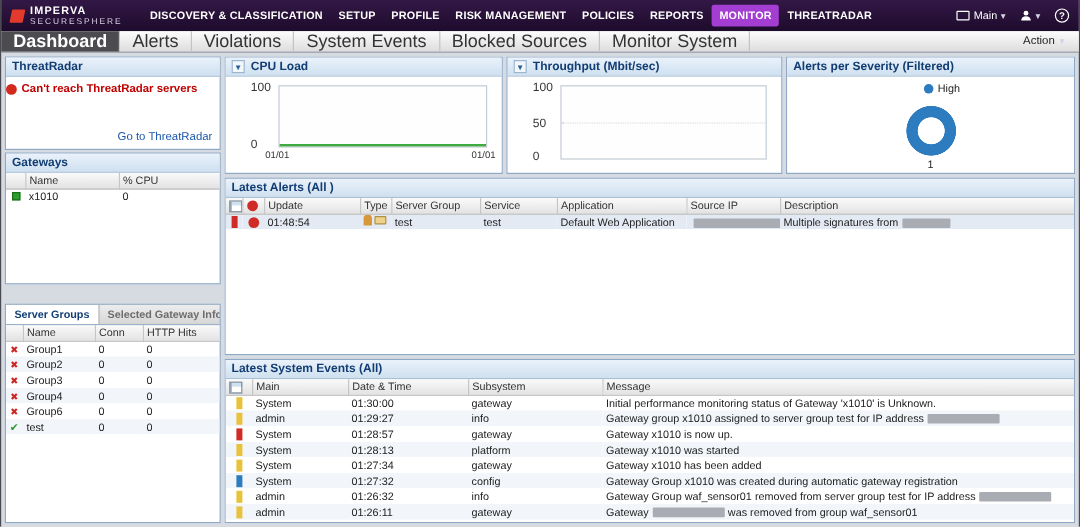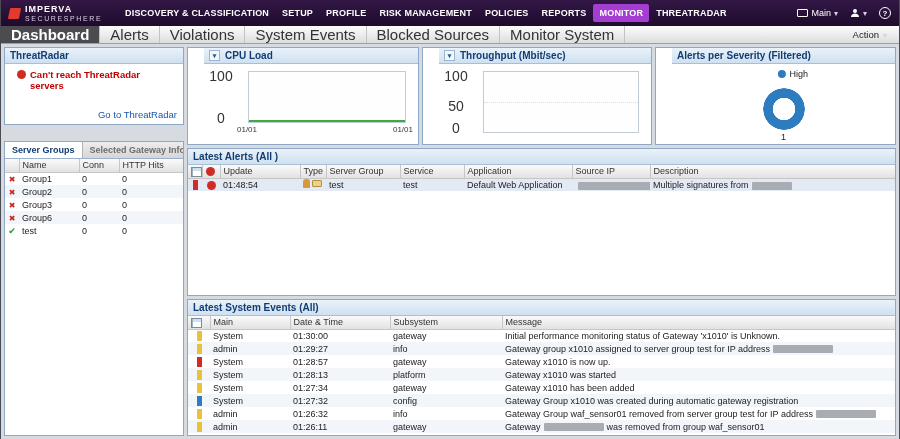--- a/index.html
+++ b/index.html
@@ -34,21 +34,21 @@
   .content { flex: 1; display: flex; gap: 3px; padding: 3px; overflow: hidden; }
   .sidebar { width: 180px; flex: none; display: flex; flex-direction: column; }
   .main { flex: 1; display: flex; flex-direction: column; gap: 3px; overflow: hidden; }
 
   .panel { background: #fff; border: 1px solid #8fa8c6; }
   .panel-h { height: 16px; background: linear-gradient(#eaf2fb, #cfe0ef); border-bottom: 1px solid #a8bfd6; color: #123d73; font-weight: bold; font-size: 10px; display: flex; align-items: center; gap: 5px; padding: 0 5px; white-space: nowrap; overflow: hidden; }
 
   
   .tr-panel { height: 78px; flex: none; position: relative; }
   .tr-body { position: relative; height: calc(100% - 17px); }
-  .tr-error { display: flex; align-items: flex-start; gap: 4px; padding: 5px 12px; }
+  .tr-error { display: flex; align-items: flex-start; gap: 4px; padding: 5px 0; }
   .err-icon { width: 9px; height: 9px; border-radius: 50%; background: #d22a1f; flex: none; margin-top: 1px; }
   .err-text { color: #c00000; font-weight: bold; font-size: 9.5px; line-height: 1.2; }
   .tr-link { position: absolute; right: 6px; bottom: 3px; color: #1a56a8; font-size: 9.5px; cursor: pointer; }
 
   .gw-panel { height: 110px; flex: none; margin-top: 2px; overflow: hidden; }
 
   .sg-panel { flex: 1; margin-top: 16px; border: 1px solid #8fa8c6; background: #fff; overflow: hidden; }
   .sg-tabs { display: flex; background: #4d7c0f; border-bottom: 1px solid #9ab0cc; }
   .sg-tab { font-size: 9px; font-weight: bold; padding: 3px 7px; color: #6d6d6d; background: linear-gradient(#ededed, #d6d6d6); border-right: 1px solid #b2b2b2; cursor: pointer; white-space: nowrap; }
   .sg-tab.active { background: #fff; color: #123d73; }
@@ -61,31 +61,31 @@
   .grid td { padding: 0 3px; height: 13px; overflow: hidden; white-space: nowrap; color: #222; }
   .grid tbody tr:nth-child(even) { background: #f2f5f9; }
   .c-icon { width: 16px; text-align: center; }
   .mark.err::before { content: "✖"; color: #cc2420; font-size: 8px; }
   .mark.ok::before { content: "✔"; color: #2c9a2c; font-size: 9px; }
   .statusbox { display: inline-block; width: 7px; height: 7px; }
   .statusbox.up { background: #2f9e2f; border: 1px solid #1d6e1d; }
 
   
   .charts-row { display: flex; gap: 3px; height: 98px; flex: none; }
-  .chart-panel { position: relative; overflow: hidden; padding-left: 16px; }
+  .chart-panel { position: relative; overflow: hidden; }
   .cp-cpu { width: 232px; flex: none; }
   .cp-thr { width: 230px; flex: none; }
   .cp-sev { flex: 1; }
   .hdr-icon { width: 11px; height: 11px; border: 1px solid #9ab5d0; background: #f2f7fc; color: #2b5e94; font-size: 7px; display: flex; align-items: center; justify-content: center; flex: none; cursor: pointer; }
   .hdr-icon::before { content: "▾"; }
   .chart-body { position: relative; height: calc(100% - 17px); background: #fff; }
   .plot { position: absolute; left: 44px; right: 12px; top: 7px; border: 1px solid #c3cbd4; background: #fefefe; }
   .plot-cpu { bottom: 20px; }
   .plot-thr { bottom: 10px; }
-  .ytick { position: absolute; right: 100%; margin-right: 16px; font-size: 14px; color: #333; width: 24px; text-align: center; }
+  .ytick { position: absolute; right: 100%; margin-right: 0; font-size: 10px; color: #333; width: 24px; text-align: left; }
   .yt-top { top: -4px; } .yt-mid { top: 50%; margin-top: -4px; } .yt-bot { bottom: -4px; }
   .xtick { position: absolute; top: 100%; margin-top: 3px; font-size: 8px; color: #333; }
   .xt-left { left: -12px; } .xt-right { right: -8px; }
   .gridline-mid { position: absolute; left: 0; right: 0; top: 50%; border-top: 1px dotted #dcdcdc; }
   .cpu-line { position: absolute; left: 0; right: 0; bottom: 0; height: 2px; background: #3faa3f; }
   .sev-legend { position: absolute; top: 5px; left: 50%; transform: translateX(-20%); display: flex; align-items: center; gap: 4px; font-size: 9px; color: #222; }
   .legend-dot { width: 8px; height: 8px; border-radius: 50%; background: #2e7cc0; }
   .donut { position: absolute; left: 50%; top: 24px; transform: translateX(-50%); width: 42px; height: 42px; border-radius: 50%; background: radial-gradient(circle at 50% 50%, #ffffff 0 11px, #2e7cc0 11.5px 20.5px, rgba(0,0,0,0) 21px); }
   .donut-value { position: absolute; left: 50%; transform: translateX(-50%); top: 68px; font-size: 9px; color: #222; }
 
@@ -187,20 +187,47 @@
         </div>
         <div class="tr-body">
           <div class="tr-error">
             <span class="err-icon"></span>
             <span class="err-text">Can't reach ThreatRadar servers</span>
           </div>
           <a class="tr-link">Go to ThreatRadar</a>
         </div>
       </section>
 
+      <section class="panel gw-panel">
+        <div class="panel-h">
+          <span>Gateways</span>
+        </div>
+        <table class="grid">
+          <colgroup>
+              <col style="width:16px">
+              <col style="width:78px">
+              <col>
+            </colgroup>
+          <thead>
+            <tr>
+              <th class="c-icon"></th>
+              <th>Name</th>
+              <th>% CPU</th>
+            </tr>
+          </thead>
+          <tbody>
+
+              <tr>
+                <td class="c-icon"><span class="statusbox up"></span></td>
+                <td>x1010</td>
+                <td>0</td>
+              </tr>
+            </tbody>
+        </table>
+      </section>
 
       <section class="sg-panel">
         <div class="sg-tabs">
           <span class="sg-tab active">Server Groups</span>
           <span class="sg-tab">Selected Gateway Info</span>
         </div>
         <table class="grid">
           <colgroup>
               <col style="width:14px">
               <col style="width:60px">
@@ -231,20 +258,26 @@
                 <td>0</td>
               </tr>
 
               <tr>
                 <td class="c-icon"><span class="mark err"></span></td>
                 <td>Group3</td>
                 <td>0</td>
                 <td>0</td>
               </tr>
 
+              <tr>
+                <td class="c-icon"><span class="mark err"></span></td>
+                <td>Group4</td>
+                <td>0</td>
+                <td>0</td>
+              </tr>
 
 
               <tr>
                 <td class="c-icon"><span class="mark err"></span></td>
                 <td>Group6</td>
                 <td>0</td>
                 <td>0</td>
               </tr>
 
               <tr>

